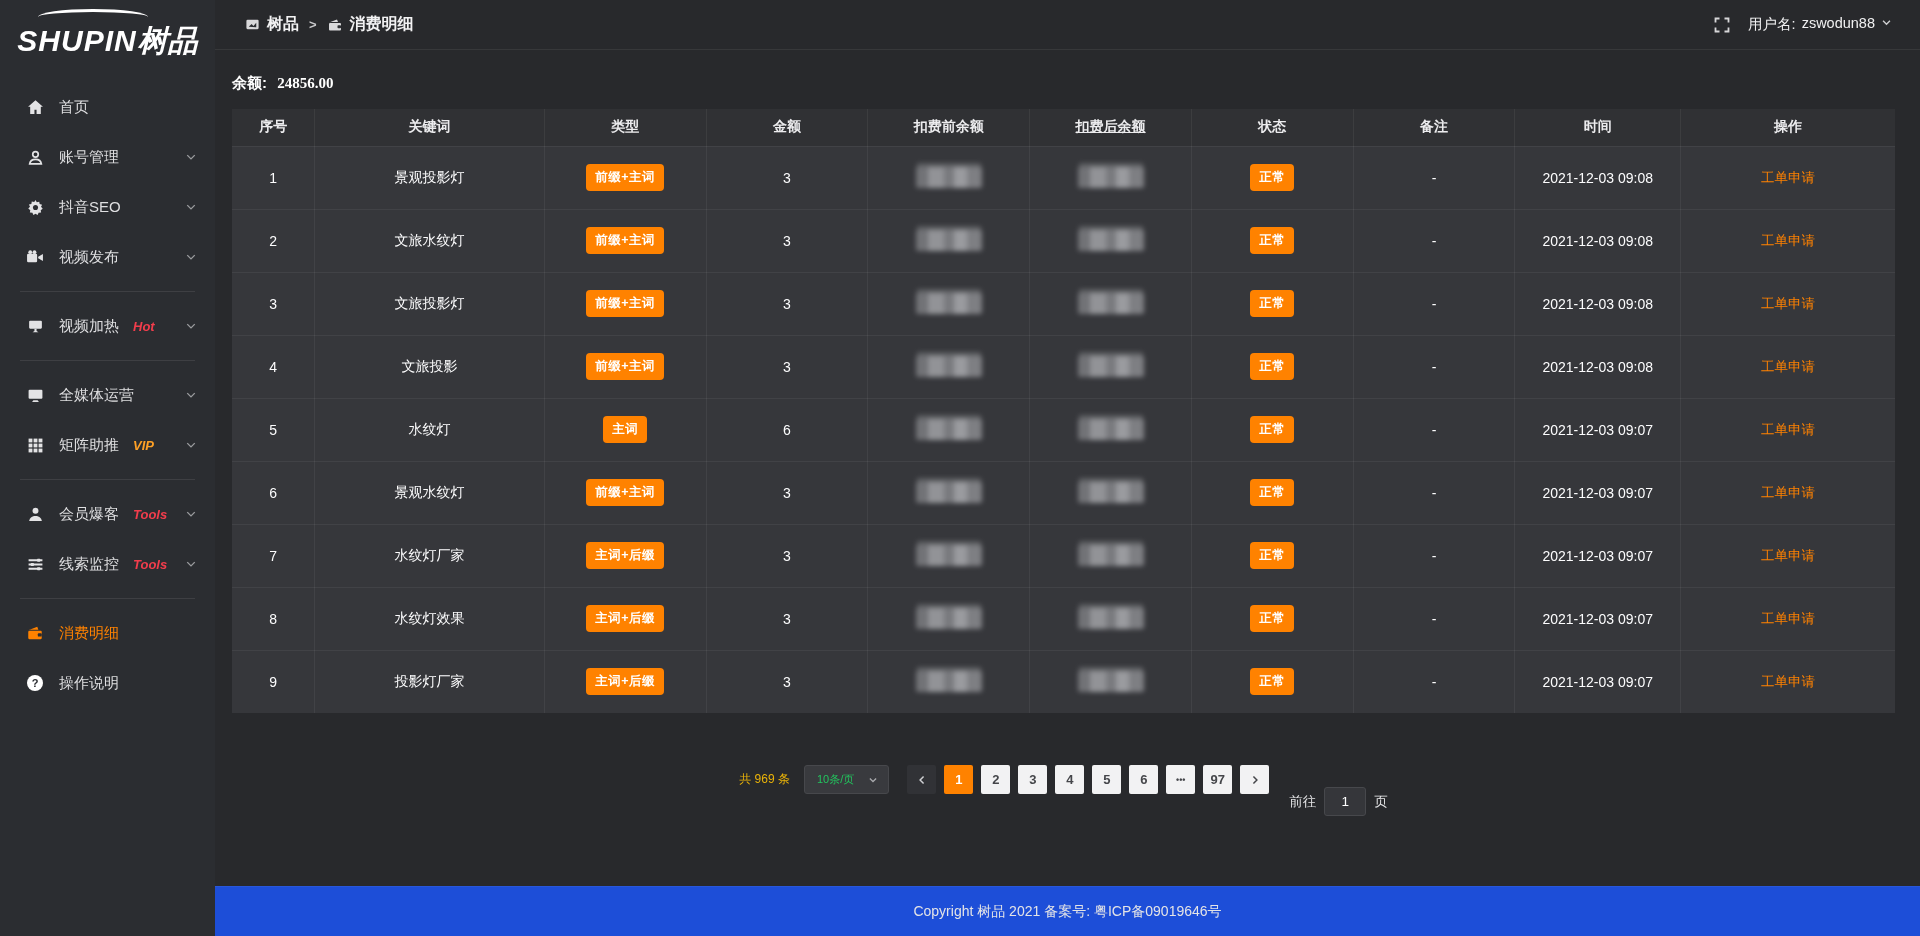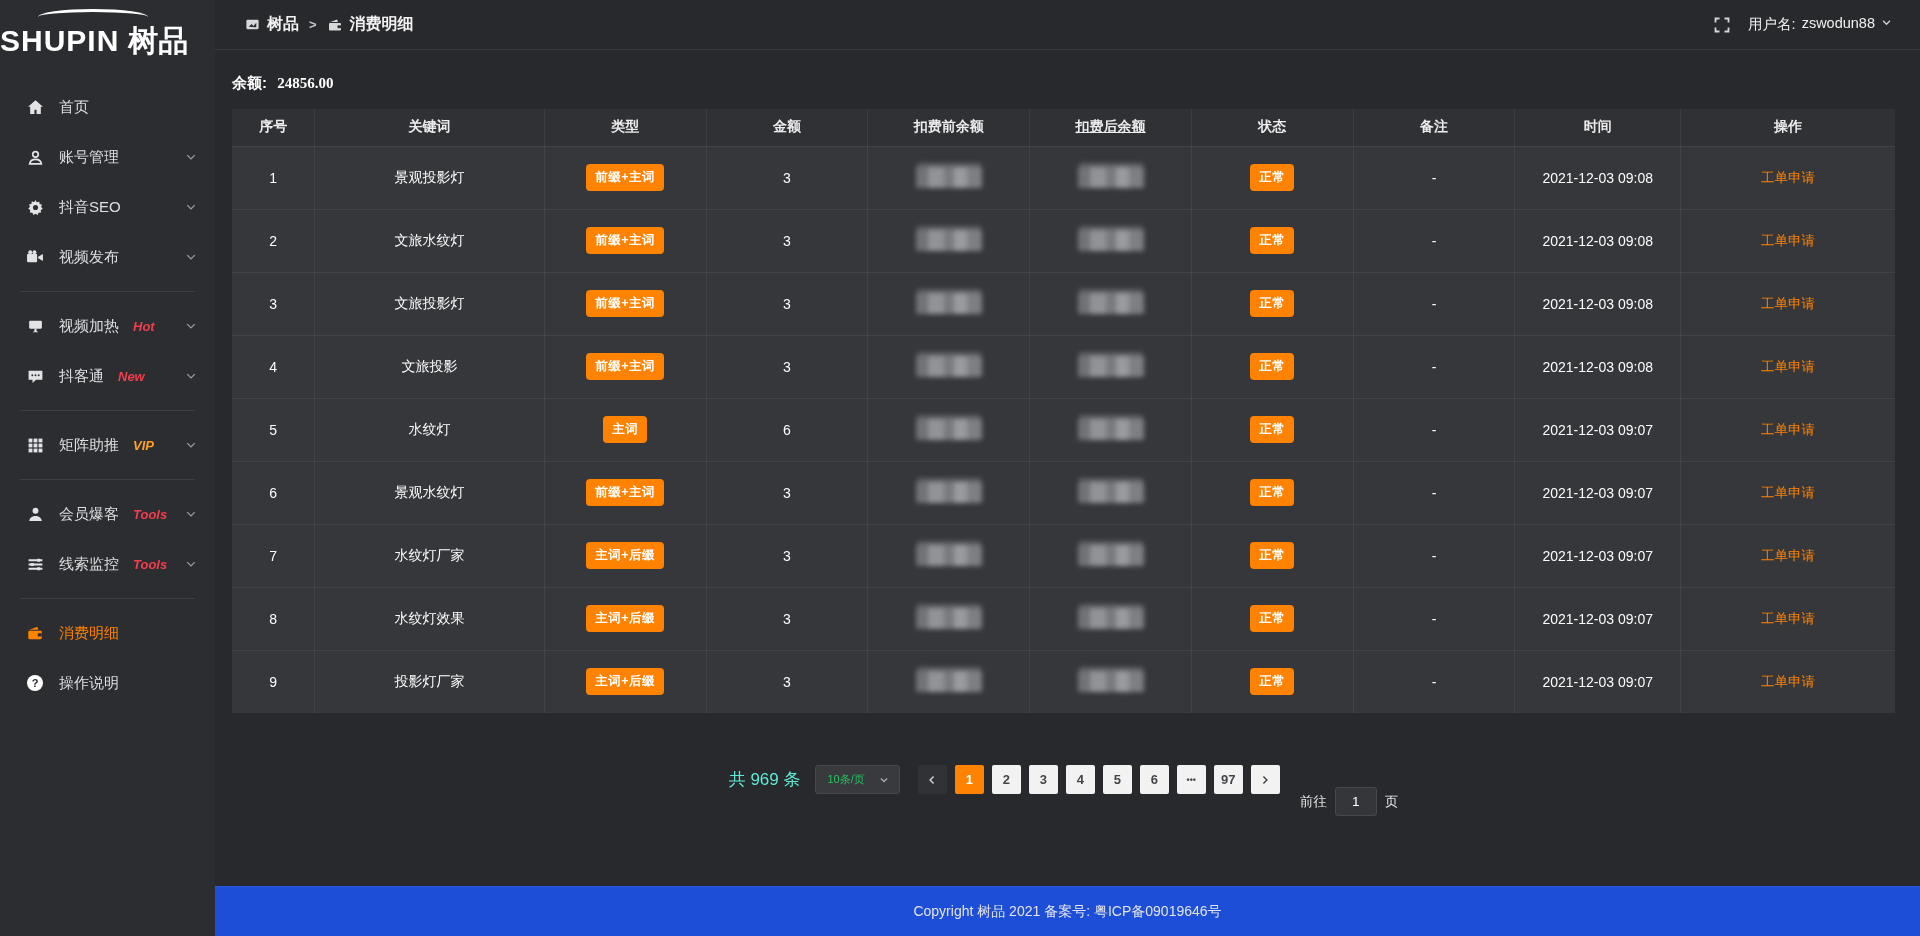--- a/index.html
+++ b/index.html
@@ -10,21 +10,21 @@
     display:flex;
   }
   :root{
     --accent:#ff8200; --hot:#f23d4c; --vip:#ffa126;
     --sidebar-bg:#2b2d31; --table-bg:#36373b; --thead-bg:#303134;
     --line:rgba(255,255,255,.06);
   }
   svg{display:block}
   
   .sidebar{ width:215px; min-width:215px; height:100%; background:var(--sidebar-bg); padding-top:10px; }
-  .logo{ height:62px; display:flex; align-items:center; gap:9px; position:relative; margin-bottom:10px;}
+  .logo{ height:62px; display:flex; align-items:center; justify-content:center; gap:1px; position:relative; margin-bottom:10px;font-style:italic;}
   .logo-en{ font-size:30px; font-weight:800; letter-spacing:1px; color:#fff; position:relative;}
   .logo-arc{ position:absolute; top:-1px; left:38px; width:110px; height:16px; border-top:3px solid #fff; border-radius:50%; }
   .logo-cn{ font-size:30px; font-weight:800; color:#fff; }
   .menu{ list-style:none; }
   .menu-item{ height:50px; display:flex; align-items:center; padding:0 18px 0 26px; cursor:pointer; color:#dfdfe1; font-size:15px; }
   .menu-item .mi-icon{ width:18px; height:18px; margin-right:15px; color:#e3e3e5; display:flex; align-items:center; justify-content:center; }
   .menu-item .mi-label{ white-space:nowrap; }
   .menu-item .mi-badge{ font-style:italic; font-weight:700; font-size:13px; margin-left:14px; }
   .menu-item .mi-chev{ margin-left:auto; color:#9b9c9f; }
   .menu-item.active, .menu-item.active .mi-icon{ color:var(--accent); }
@@ -52,21 +52,21 @@
   tbody td:first-child{border-left:none} tbody td:last-child{border-right:none}
   tbody tr:last-child td{border-bottom:none}
   .badge{ display:inline-block; background:var(--accent); color:#fff; font-size:12.5px; font-weight:700;
           padding:5px 9px; border-radius:4px; letter-spacing:.5px; }
   .blur-block{ width:66px; height:21px; margin:0 auto; border-radius:2px; filter:blur(2.6px); opacity:.8;
     background:linear-gradient(90deg,#818286 0 18%,#a9aaae 18% 42%,#8a8b8f 42% 58%,#b3b4b8 58% 78%,#909195 78% 100%);
     box-shadow:0 -5px 0 -1px rgba(160,161,165,.45); }
   .action-link{ color:var(--accent); font-size:13.5px; cursor:pointer; text-decoration:none; }
   
   .pager{ display:flex; align-items:center; justify-content:center; gap:8px; margin-top:30px; }
-  .pager-total{ font-size:17px; color:#5eead4; margin-right:6px; }
+  .pager-total{ font-size:12px; color:#eab308; margin-right:6px; }
   .size-select{ height:29px; background:#393a3e; border:1px solid #47484c; border-radius:3px; color:#22c55e;
     font-size:11px; display:flex; align-items:center; gap:14px; padding:0 10px 0 12px; cursor:pointer; margin-right:10px; }
   .size-select .s-chev{ color:#a9aaad; }
   .pg-btn{ min-width:29px; height:29px; border-radius:2px; background:#f2f2f3; color:#45464a;
     font-size:13px; font-weight:700; display:flex; align-items:center; justify-content:center;
     padding:0 6px; cursor:pointer; border:none; }
   .pg-btn.dark{ background:#313236; color:#cfd0d3; }
   .pg-btn.active{ background:var(--accent); color:#fff; }
   .goto{ display:flex; align-items:center; gap:8px; font-size:13.5px; color:#e3e3e5; margin-left:12px;margin-top:44px; }
   .goto input{ width:42px; height:29px; background:#35363a; border:1px solid #47484c; border-radius:3px;
@@ -147,40 +147,35 @@
           </svg>
         </span>
         <span class="mi-label">视频加热</span>
         <span class="mi-badge" style="color: var(--hot);">Hot</span>
         <span class="mi-chev">
           <svg width="12" height="12" viewBox="0 0 16 16" fill="none" stroke="currentColor" stroke-width="1.8">
             <path d="M3 5.5l5 5 5-5"></path>
           </svg>
         </span>
       </li>
+      <li class="menu-divider"></li>
       <li class="menu-item">
         <span class="mi-icon">
           <svg width="17" height="17" viewBox="0 0 16 16" fill="currentColor">
-            <path d="M1.5 2.5h13v8.5H8.5l-3.3 3v-3H1.5z"></path>
-            <g fill="#2b2d31">
-              <circle cx="5" cy="6.8" r=".9"></circle>
-              <circle cx="8" cy="6.8" r=".9"></circle>
-              <circle cx="11" cy="6.8" r=".9"></circle>
-            </g>
-          </svg>
-        </span>
-        <span class="mi-label">抖客通</span>
-        <span class="mi-badge" style="color: var(--hot);">New</span>
-        <span class="mi-chev">
-          <svg width="12" height="12" viewBox="0 0 16 16" fill="none" stroke="currentColor" stroke-width="1.8">
-            <path d="M3 5.5l5 5 5-5"></path>
-          </svg>
-        </span>
-      </li>
-      <li class="menu-divider"></li>
+            <rect x="1.5" y="2.5" width="13" height="8.5" rx="1"></rect>
+            <path d="M6 12.5h4l1.2 1.5H4.8z"></path>
+          </svg>
+        </span>
+        <span class="mi-label">全媒体运营</span>
+        <span class="mi-chev">
+          <svg width="12" height="12" viewBox="0 0 16 16" fill="none" stroke="currentColor" stroke-width="1.8">
+            <path d="M3 5.5l5 5 5-5"></path>
+          </svg>
+        </span>
+      </li>
       <li class="menu-item">
         <span class="mi-icon">
           <svg width="17" height="17" viewBox="0 0 16 16" fill="currentColor">
             <g>
               <rect x="1.5" y="1.5" width="3.6" height="3.6"></rect>
               <rect x="6.2" y="1.5" width="3.6" height="3.6"></rect>
               <rect x="10.9" y="1.5" width="3.6" height="3.6"></rect>
               <rect x="1.5" y="6.2" width="3.6" height="3.6"></rect>
               <rect x="6.2" y="6.2" width="3.6" height="3.6"></rect>
               <rect x="10.9" y="6.2" width="3.6" height="3.6"></rect>

